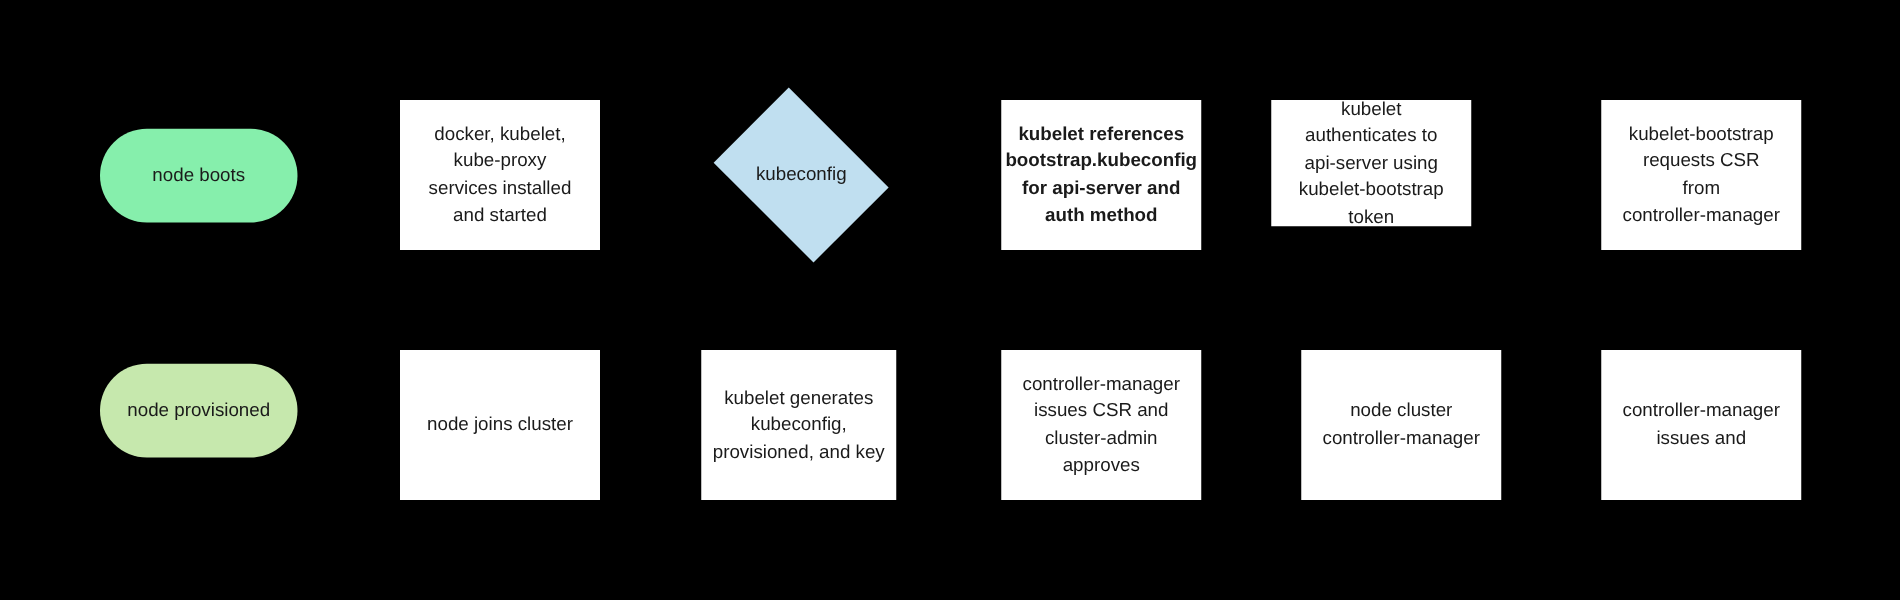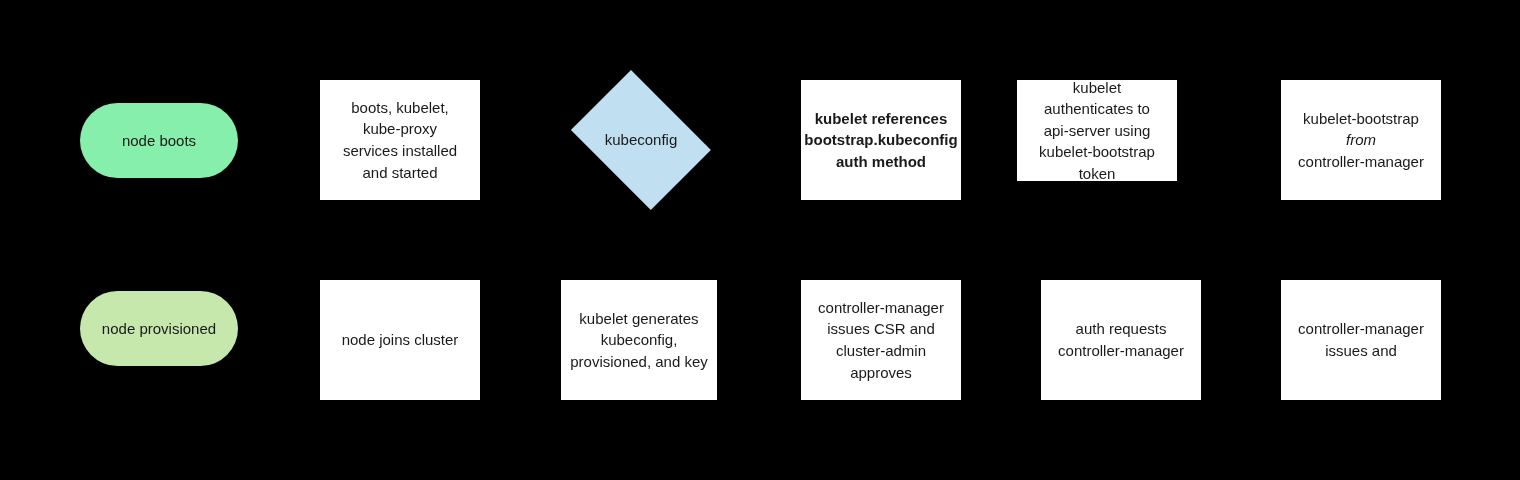--- a/index.html
+++ b/index.html
@@ -63,52 +63,54 @@
 
 <div id="canvas" style="background: rgb(0, 0, 0);">
     <div style="position: absolute; left: 0px; top: 0px; width: 100%; height: 100%;">
       <div class="node pill" style="left: 80px; top: 103px; width: 158px; height: 75px; --dw: 158px; --dh: 75px; background: #86efac;">
         <div class="txt">
           <span style="display: block;">node boots</span>
         </div>
       </div>
       <div class="node rect" style="left: 320px; top: 80px; width: 160px; height: 120px; --dw: 160px; --dh: 120px; background: rgb(255, 255, 255);">
         <div class="txt">
-          <span style="display: block;">boots, kubelet,</span>
+          <span style="display: block;">docker, kubelet,</span>
           <span style="display: block;">kube-proxy</span>
           <span style="display: block;">services installed</span>
           <span style="display: block;">and started</span>
         </div>
       </div>
       <div class="node diamond" style="left: 561px; top: 80px; width: 160px; height: 120px; --dw: 160px; --dh: 120px;">
         <div class="shape" style="background: rgb(192, 223, 240);"></div>
         <div class="txt">
           <span style="display: block;">kubeconfig</span>
         </div>
       </div>
       <div class="node rect" style="left: 801px; top: 80px; width: 160px; height: 120px; --dw: 160px; --dh: 120px; background: rgb(255, 255, 255); font-weight: bold;">
         <div class="txt">
           <span style="display: block;">kubelet references</span>
           <span class="overflow" style="display: block;">bootstrap.kubeconfig</span>
+          <span style="display: block;">for api-server and</span>
           <span style="display: block;">auth method</span>
         </div>
       </div>
       <div class="node rect" style="left: 1017px; top: 80px; width: 160px; height: 101px; --dw: 160px; --dh: 120px; background: rgb(255, 255, 255); justify-content: center;">
         <div class="txt">
           <span style="display: block;">kubelet</span>
           <span style="display: block;">authenticates to</span>
           <span style="display: block;">api-server using</span>
           <span style="display: block;">kubelet-bootstrap</span>
           <span style="display: block;">token</span>
         </div>
       </div>
       <div class="node rect" style="left: 1281px; top: 80px; width: 160px; height: 120px; --dw: 160px; --dh: 120px; background: rgb(255, 255, 255);">
         <div class="txt">
           <span style="display: block;">kubelet-bootstrap</span>
-          <span style="display: block; font-style: italic;">from</span>
+          <span style="display: block;">requests CSR</span>
+          <span style="display: block;">from</span>
           <span style="display: block;">controller-manager</span>
         </div>
       </div>
     </div>
     <div style="position: absolute; left: 0px; top: 0px; width: 100%; height: 100%;">
       <div class="node pill" style="left: 80px; top: 291px; width: 158px; height: 75px; --dw: 158px; --dh: 75px; background: rgb(198, 232, 173); align-items: center;">
         <div class="txt">
           <span style="display: block;">node provisioned</span>
         </div>
       </div>
@@ -127,21 +129,21 @@
       <div class="node rect" style="left: 801px; top: 280px; width: 160px; height: 120px; --dw: 160px; --dh: 120px; background: rgb(255, 255, 255);">
         <div class="txt">
           <span style="display: block;">controller-manager</span>
           <span style="display: block;">issues CSR and</span>
           <span style="display: block;">cluster-admin</span>
           <span style="display: block;">approves</span>
         </div>
       </div>
       <div class="node rect" style="left: 1041px; top: 280px; width: 160px; height: 120px; --dw: 160px; --dh: 120px; background: rgb(255, 255, 255);">
         <div class="txt">
-          <span style="display: block;">auth requests</span>
+          <span style="display: block;">node cluster</span>
           <span style="display: block;">controller-manager</span>
         </div>
       </div>
       <div class="node rect" style="left: 1281px; top: 280px; width: 160px; height: 120px; --dw: 160px; --dh: 120px; background: rgb(255, 255, 255);">
         <div class="txt">
           <span style="display: block;">controller-manager</span>
           <span style="display: block;">issues and</span>
         </div>
       </div>
     </div>

